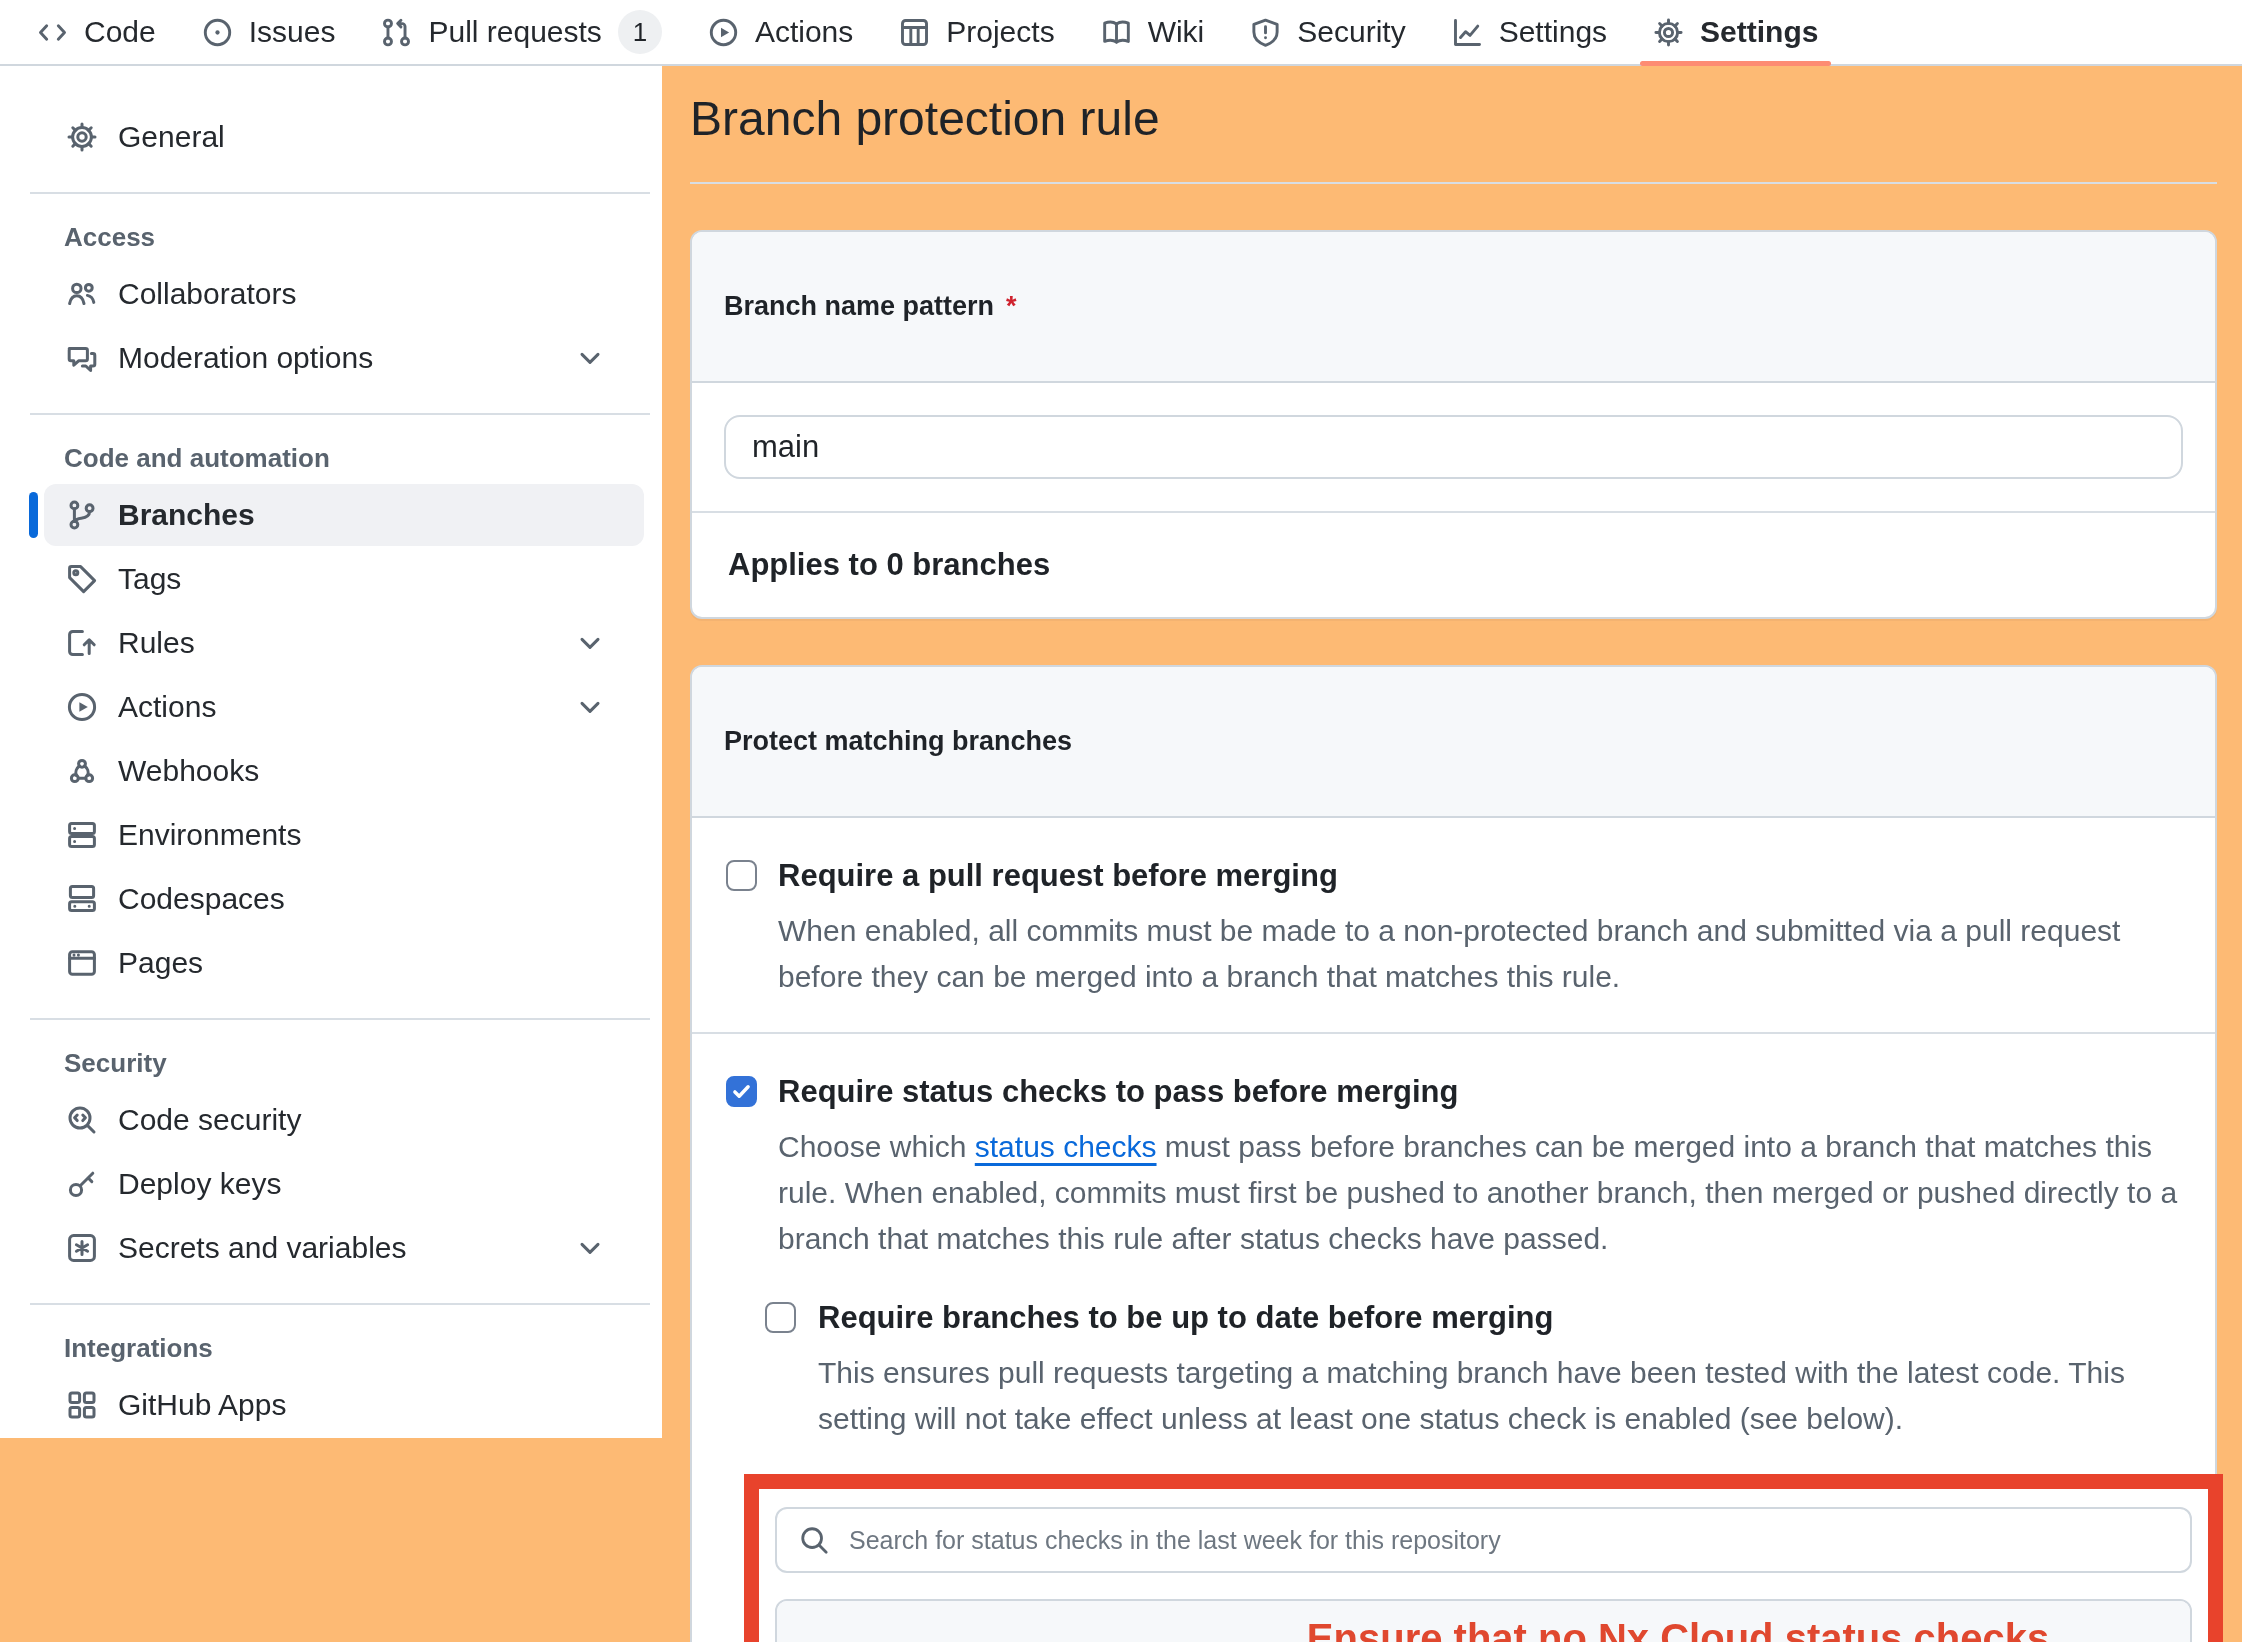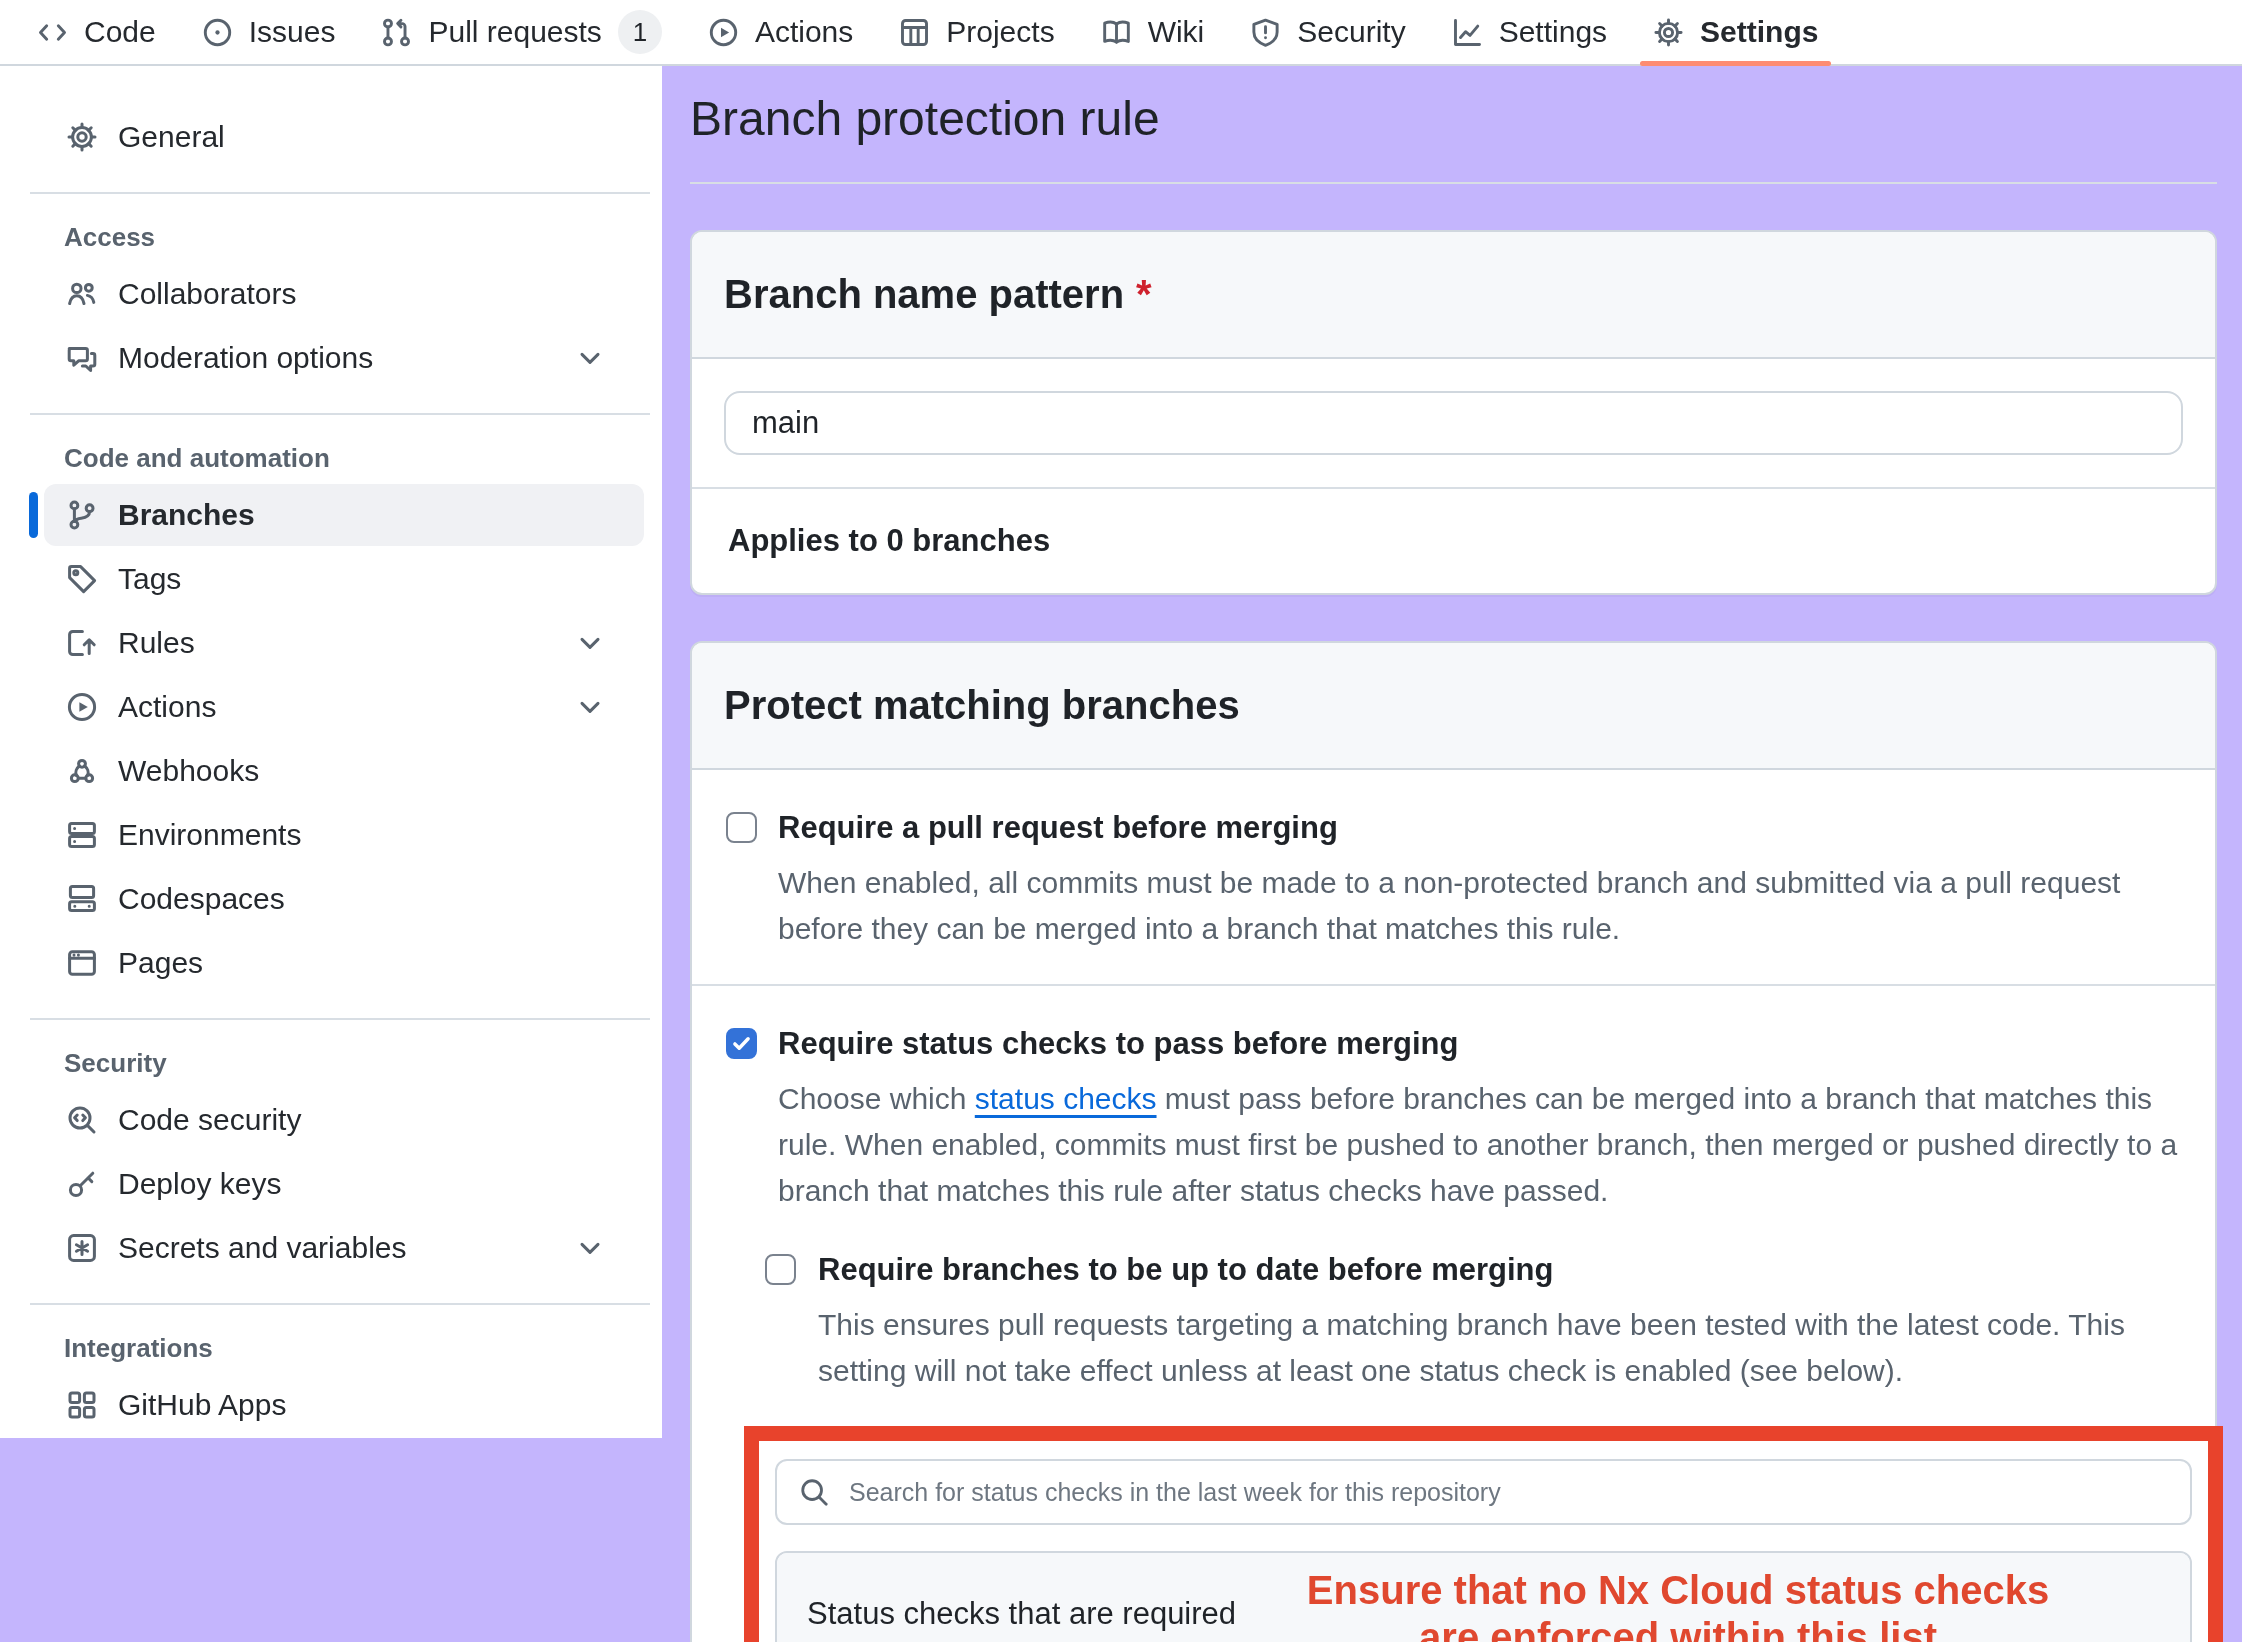--- a/index.html
+++ b/index.html
@@ -1,17 +1,17 @@
 <!DOCTYPE html>
 <html><head>
 <meta charset="utf-8">
 <style>
   * { margin:0; padding:0; box-sizing:border-box; }
   body { background:#fff; font-family:"Liberation Sans", sans-serif; }
-  .screen { position:relative; width:2242px; height:1642px; background:#c4b5fd; overflow:hidden; color:#1f2328; }
+  .screen { position:relative; width:2242px; height:1642px; background:#fdba74; overflow:hidden; color:#1f2328; }
 
   
   .topnav { position:absolute; top:0; left:0; right:0; height:66px; background:#fff;
             border-bottom:2px solid #d0d7de; display:flex; align-items:stretch; padding-left:14px; z-index:6; }
   .tab { display:flex; align-items:center; gap:16px; padding:0 23px; font-size:30px; color:#25292e;
          position:relative; cursor:pointer; white-space:nowrap; }
   .tab .ic { width:31px; height:31px; }
   .tab.active { font-weight:bold; }
   .tab-underline { position:absolute; left:10px; right:10px; bottom:-2px; height:5px;
                    background:#fd8c73; border-radius:3px; }
@@ -34,21 +34,21 @@
   .chev { margin-left:auto; width:26px; height:26px; }
 
   
   .content { position:absolute; left:690px; top:66px; width:1527px; }
   .page-title { margin-top:25px; font-size:48px; font-weight:400; color:#1f2328; }
   .h1-div { height:2px; background:#d8dee4; margin-top:36px; }
 
   .card { border:2px solid #d0d7de; border-radius:12px; margin-top:46px; background:#fff;
           box-shadow:0 2px 0 rgba(31,35,40,0.04); }
   .card-head { background:#f6f8fa; border-bottom:2px solid #d0d7de; border-radius:10px 10px 0 0;
-               padding:40px 32px; font-size:40px; font-weight:bold; }
+               padding:59px 32px; font-size:27px; font-weight:bold; }
   .req { color:#cf222e; margin-left:12px; }
   .card-sec { padding:32px; }
   .pattern-input { width:100%; height:64px; border:2px solid #d0d7de; border-radius:16px; font-size:31px;
                    padding:0 26px; color:#1f2328; font-family:inherit; background:#fff; outline:none; }
   .applies { border-top:2px solid #d8dee4; padding:34px 36px; font-weight:bold; font-size:31px; }
 
   .option { position:relative; padding:38px 34px 32px 86px; }
   .cb { position:absolute; left:34px; top:42px; width:31px; height:31px; border:2px solid #7a828e;
         border-radius:8px; background:#fff; cursor:pointer; }
   .cb.checked { background:#3372d8; border-color:#3372d8; display:flex; align-items:center; justify-content:center; }

